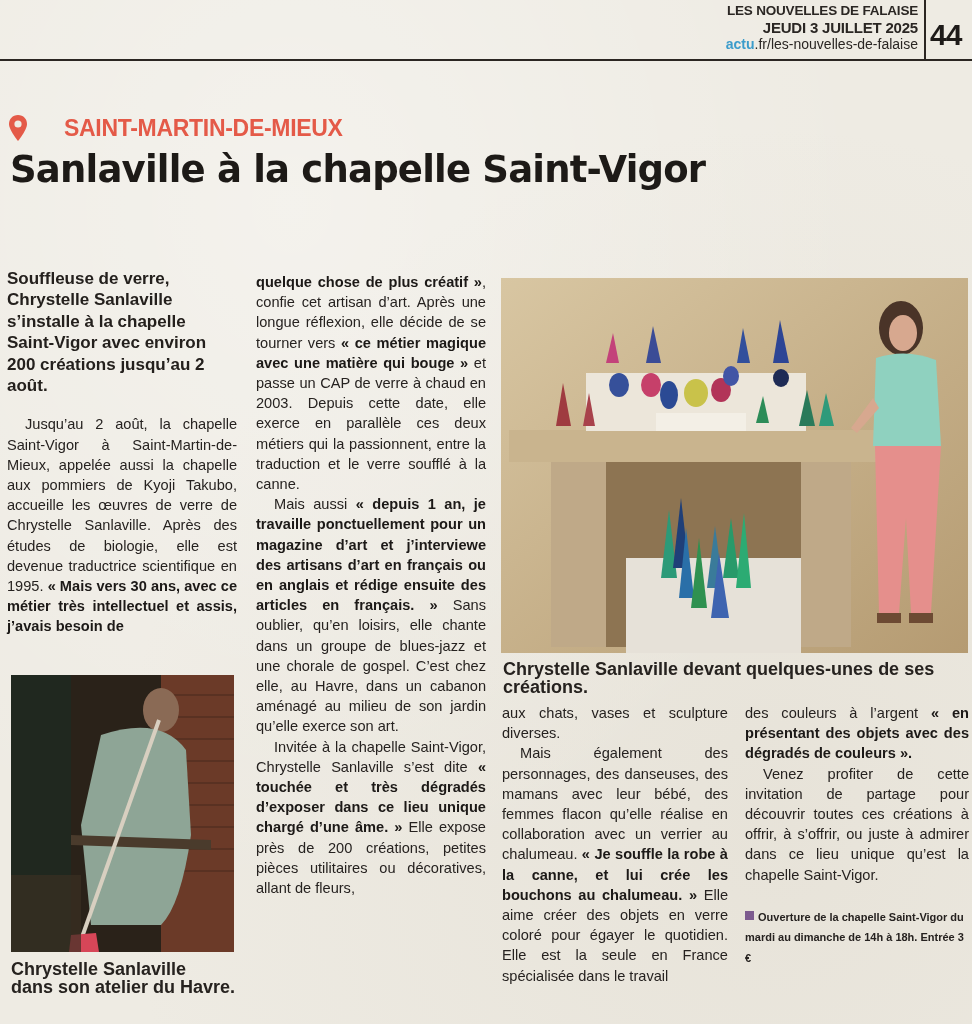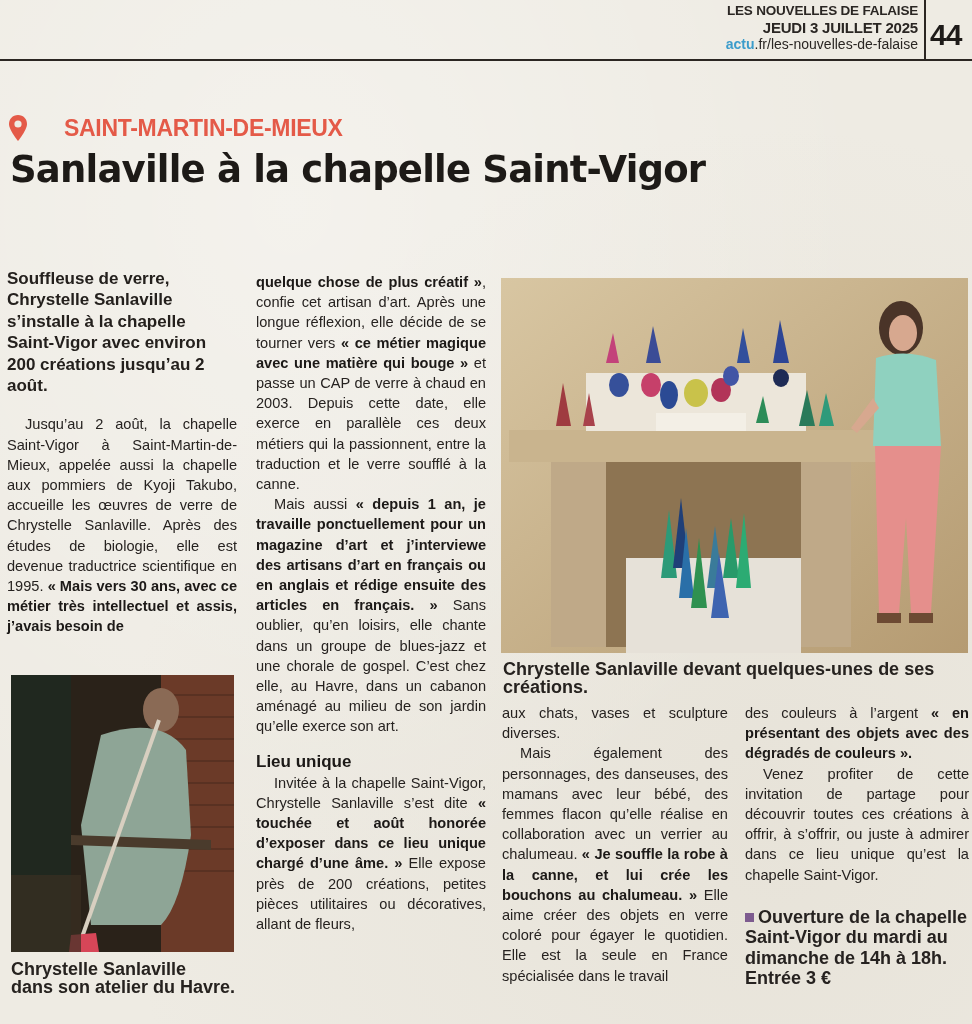--- a/index.html
+++ b/index.html
@@ -104,22 +104,21 @@
     </svg>
   </div>
   <div class="caption" style="top:960px; left:11px; width:225px;">
     <div>Chrystelle Sanlaville</div>
     <div>dans son atelier du Havre.</div>
   </div>
 
   <div class="col" style="top:272px; left:256px; width:230px;">
     <p><b>quelque chose de plus créatif »</b><span>, confie cet artisan d’art. Après une longue réflexion, elle décide de se tourner vers </span><b>« ce métier magique avec une matière qui bouge »</b><span> et passe un CAP de verre à chaud en 2003. Depuis cette date, elle exerce en parallèle ces deux métiers qui la passionnent, entre la traduction et le verre soufflé à la canne.</span></p>
     <p class="indent"><span>Mais aussi </span><b>« depuis 1 an, je travaille ponctuellement pour un magazine d’art et j’interviewe des artisans d’art en français ou en anglais et rédige ensuite des articles en français. »</b><span> Sans oublier, qu’en loisirs, elle chante dans un groupe de blues-jazz et une chorale de gospel. C’est chez elle, au Havre, dans un cabanon aménagé au milieu de son jardin qu’elle exerce son art.</span></p>
-    <div class="sub">Lieu unique</div>
-    <p class="indent"><span>Invitée à la chapelle Saint-Vigor, Chrystelle Sanlaville s’est dite </span><b>« touchée et août honorée d’exposer dans ce lieu unique chargé d’une âme. »</b><span> Elle expose près de 200 créations, petites pièces utilitaires ou décoratives, allant de fleurs,</span></p>
+    <p class="indent"><span>Invitée à la chapelle Saint-Vigor, Chrystelle Sanlaville s’est dite </span><b>« touchée et très dégradés d’exposer dans ce lieu unique chargé d’une âme. »</b><span> Elle expose près de 200 créations, petites pièces utilitaires ou décoratives, allant de fleurs,</span></p>
   </div>
 
   <div class="photo" style="top:278px; left:501px; width:467px; height:375px;">
     <svg width="467" height="375" viewBox="0 0 467 375">
       <defs>
         <linearGradient id="wall" x1="0" y1="0" x2="1" y2="1">
           <stop offset="0" stop-color="#d8c6a2"></stop>
             <stop offset="1" stop-color="#b59b72"></stop>
         </linearGradient>
       </defs>
@@ -173,16 +172,16 @@
   <div class="caption" style="top:660px; left:503px; width:465px;">Chrystelle Sanlaville devant quelques-unes de ses créations.</div>
 
   <div class="col" style="top:703px; left:502px; width:226px;">
     <p>aux chats, vases et sculpture diverses.</p>
     <p class="indent"><span>Mais également des personnages, des danseuses, des mamans avec leur bébé, des femmes flacon qu’elle réalise en collaboration avec un verrier au chalumeau. </span><b>« Je souffle la robe à la canne, et lui crée les bouchons au chalumeau. »</b><span> Elle aime créer des objets en verre coloré pour égayer le quotidien. Elle est la seule en France spécialisée dans le travail</span></p>
   </div>
 
   <div class="col" style="top:703px; left:745px; width:224px;">
     <p><span>des couleurs à l’argent </span><b>« en présentant des objets avec des dégradés de couleurs ».</b></p>
     <p class="indent">Venez profiter de cette invitation de partage pour découvrir toutes ces créations à offrir, à s’offrir, ou juste à admirer dans ce lieu unique qu’est la chapelle Saint-Vigor.</p>
-    <p style="margin-top:22px; text-align:left; font-weight:700; font-size:18px; line-height:20.5px;"><span class="info-square"></span><span>Ouverture de la chapelle Saint-Vigor du mardi au dimanche de 14h à 18h. Entrée 3 €</span></p>
+    <p style="margin-top:22px; text-align:left; font-weight:700; font-size:11px; line-height:20.5px;"><span class="info-square"></span><span>Ouverture de la chapelle Saint-Vigor du mardi au dimanche de 14h à 18h. Entrée 3 €</span></p>
   </div>
 
 </div>
 
 </body></html>

